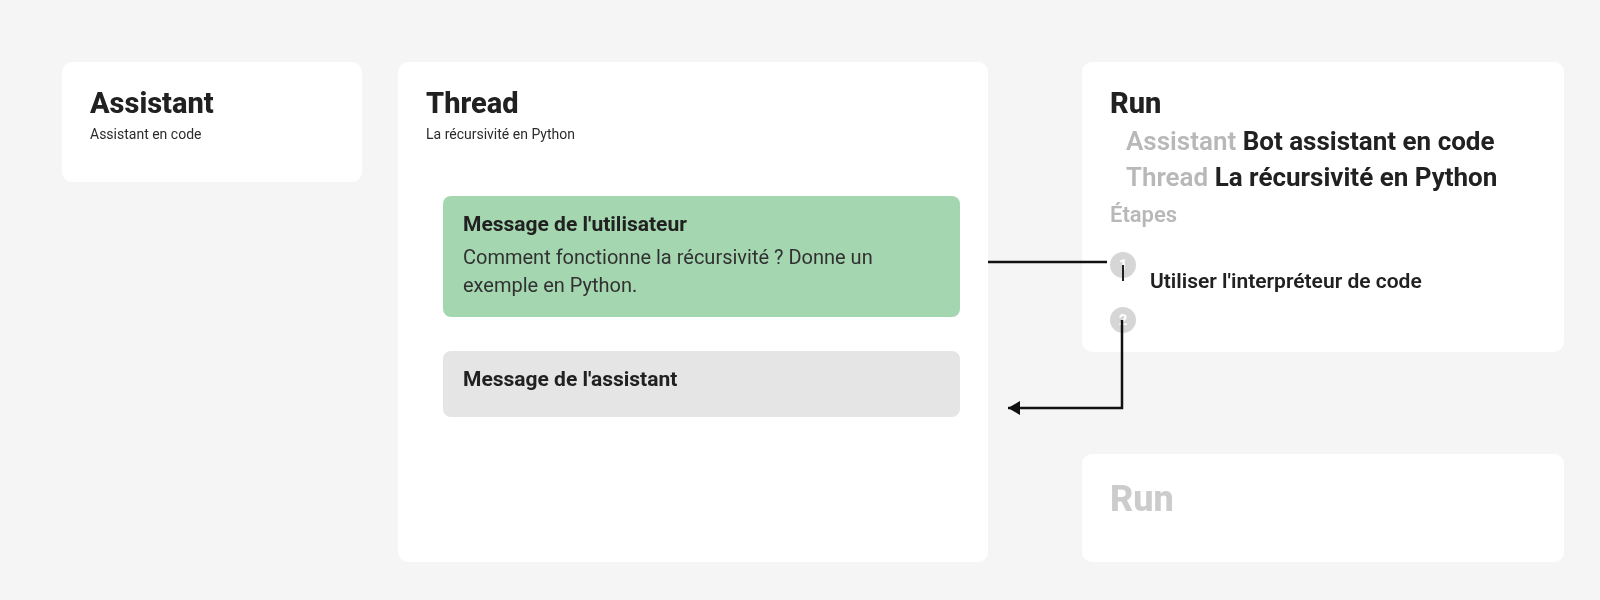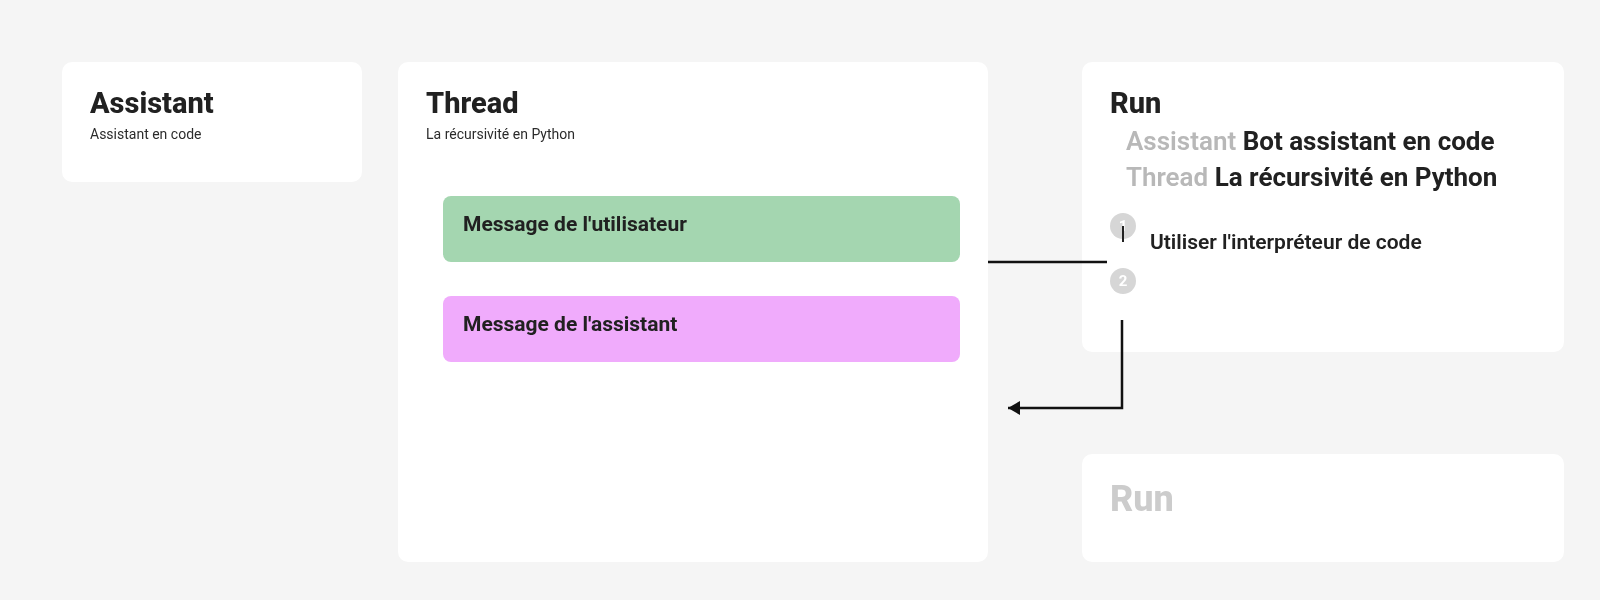--- a/index.html
+++ b/index.html
@@ -67,21 +67,21 @@
     border-radius: 8px;
     padding: 16px 20px 18px 20px;
     margin-top: 24px;
     margin-left: 17px;
   }
   .msg-user {
     background: #a4d6b0;
     margin-top: 54px;
   }
   .msg-assistant {
-    background: #f0abfc;
+    background: #e5e5e5;
     margin-top: 34px;
   }
   .msg-title {
     font-size: 21px;
     font-weight: 700;
     margin: 0 0 8px 0;
   }
   .msg-body {
     font-size: 20px;
     line-height: 1.38;
@@ -147,37 +147,39 @@
     <h2 class="card-title">Assistant</h2>
     <p class="card-subtitle">Assistant en code</p>
   </div>
 
   <div id="thread-card" class="card">
     <h2 class="card-title">Thread</h2>
     <p class="card-subtitle">La récursivité en Python</p>
 
     <div class="msg-box msg-user">
       <p class="msg-title">Message de l'utilisateur</p>
+      <p class="msg-body">Comment fonctionne la récursivité ? Donne un exemple en Python.</p>
     </div>
 
     <div class="msg-box msg-assistant">
       <p class="msg-title">Message de l'assistant</p>
     </div>
   </div>
 
   <div id="run-card" class="card">
     <h2 class="card-title">Run</h2>
     <div class="meta-row">
       <span class="meta-label">Assistant</span>
       <span class="meta-value">Bot assistant en code</span>
     </div>
     <div class="meta-row">
       <span class="meta-label">Thread</span>
       <span class="meta-value">La récursivité en Python</span>
     </div>
+    <div class="steps-label">Étapes</div>
 
     <div style="position:relative;">
       <div class="step-row">
         <div class="step-num">1</div>
         <div class="step-text">Utiliser l'interpréteur de code</div>
       </div>
 
       <div style="position:absolute; left:12px; top:28px; width:2px; height:16px; background:#212121;"></div>
       <div class="step-row" style="margin-top:14px;">
         <div class="step-num">2</div>

